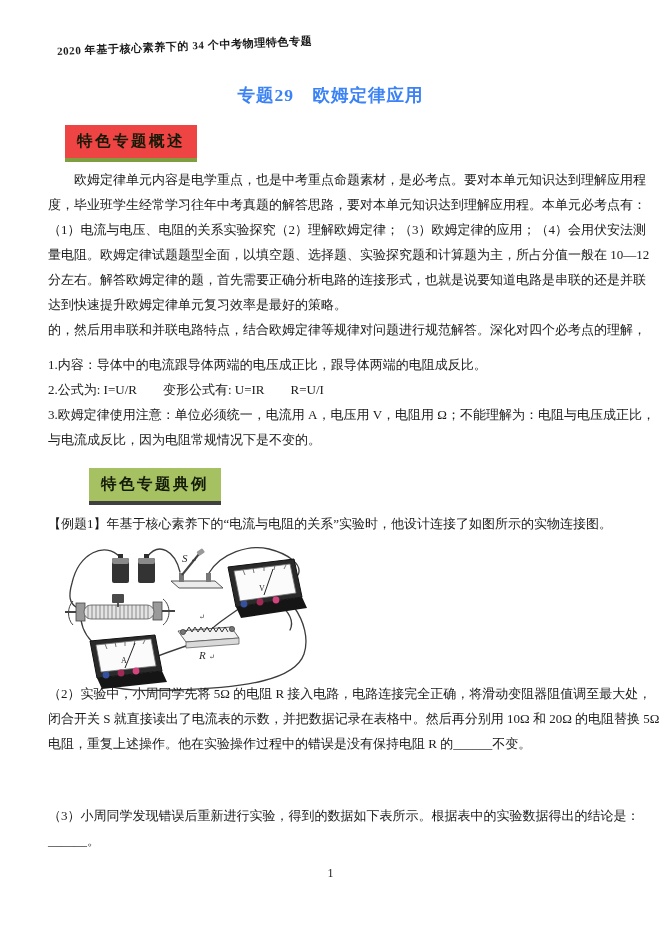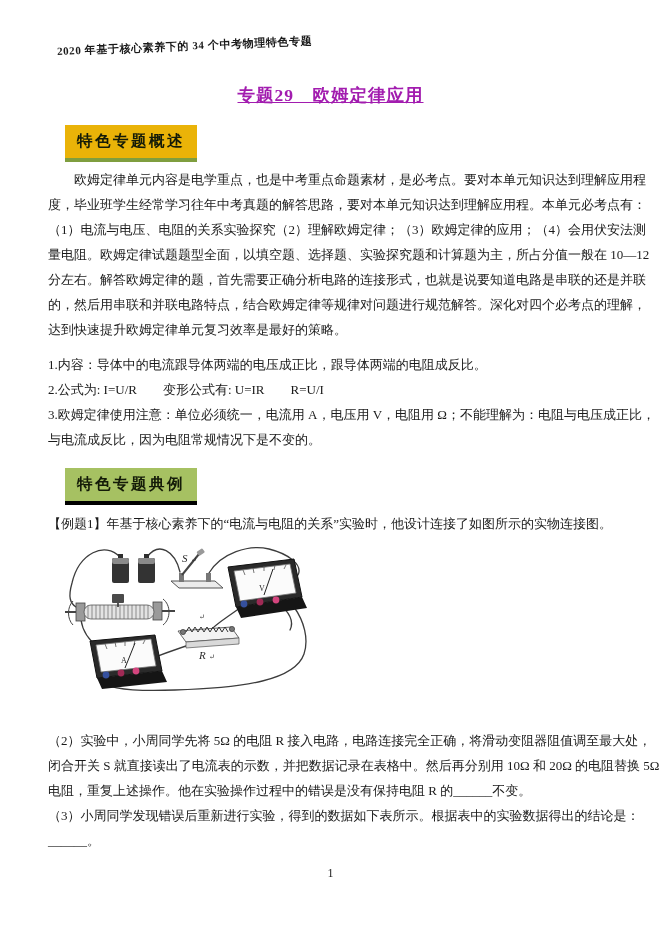--- a/index.html
+++ b/index.html
@@ -14,56 +14,56 @@
          font-weight:bold;font-size:15.5px;letter-spacing:2.5px;color:#141b08;}
   .badge-overview{top:125px;}
   .badge-typical{top:468px;}
   .textblock{position:absolute;left:48px;width:567px;font-size:13px;}
   .line{height:25px;line-height:25px;white-space:nowrap;}
   .indent{text-indent:26px;}
   #para1{top:167px;}
   #para2{top:352px;}
   #intro{top:511px;}
   #q1{top:698px;}
-  #q2{top:728px;}
+  #q2{top:681px;}
   #q3{top:803px;}
   .pageno{position:absolute;left:0;right:0;top:866px;text-align:center;font-size:12px;}
   .figure{position:absolute;left:63px;top:545px;width:258px;height:150px;}
   .figure svg{display:block;}
   .figure text{font-family:"Liberation Serif","DejaVu Serif",serif;fill:#2b2b2b;}
 </style>
 </head>
 <body>
 
 <div class="page">
 
   <div class="wm">2020 年基于核心素养下的 34 个中考物理特色专题</div>
 
-  <div class="title" style="color:#a21caf;text-decoration:underline;">专题29　欧姆定律应用</div>
+  <div class="title" style="color:#3b82f6;">专题29　欧姆定律应用</div>
 
-  <div class="badge badge-overview" style="background:#eab308;border-bottom:4px solid #7f9e3f;">特色专题概述</div>
+  <div class="badge badge-overview" style="background:#ef4444;border-bottom:4px solid #7f9e3f;">特色专题概述</div>
 
   <div id="para1" class="textblock">
     <div class="line indent">欧姆定律单元内容是电学重点，也是中考重点命题素材，是必考点。要对本单元知识达到理解应用程</div>
     <div class="line">度，毕业班学生经常学习往年中考真题的解答思路，要对本单元知识达到理解应用程。本单元必考点有：</div>
     <div class="line">（1）电流与电压、电阻的关系实验探究（2）理解欧姆定律；（3）欧姆定律的应用；（4）会用伏安法测</div>
     <div class="line">量电阻。欧姆定律试题题型全面，以填空题、选择题、实验探究题和计算题为主，所占分值一般在 10—12</div>
     <div class="line">分左右。解答欧姆定律的题，首先需要正确分析电路的连接形式，也就是说要知道电路是串联的还是并联</div>
+    <div class="line">达到快速提升欧姆定律单元复习效率是最好的策略。</div>
     <div class="line">的，然后用串联和并联电路特点，结合欧姆定律等规律对问题进行规范解答。深化对四个必考点的理解，</div>
-    <div class="line">达到快速提升欧姆定律单元复习效率是最好的策略。</div>
   </div>
 
   <div id="para2" class="textblock">
     <div class="line">1.内容：导体中的电流跟导体两端的电压成正比，跟导体两端的电阻成反比。</div>
     <div class="line">2.公式为: I=U/R　　变形公式有: U=IR　　R=U/I</div>
     <div class="line">3.欧姆定律使用注意：单位必须统一，电流用 A，电压用 V，电阻用 Ω；不能理解为：电阻与电压成正比，</div>
     <div class="line">与电流成反比，因为电阻常规情况下是不变的。</div>
   </div>
 
-  <div class="badge badge-typical" style="background:#a6c162;border-bottom:4px solid #000000;">特色专题典例</div>
+  <div class="badge badge-typical" style="background:#a6c162;border-bottom:4px solid #404040;margin-left:24px;">特色专题典例</div>
 
   <div id="intro" class="textblock">
     <div class="line">【例题1】年基于核心素养下的“电流与电阻的关系”实验时，他设计连接了如图所示的实物连接图。</div>
   </div>
 
   <div class="figure">
     <svg width="258" height="150" viewBox="0 0 258 150">
       <g stroke="#3c3c3c" fill="none" stroke-width="1.3" stroke-linecap="round">
 
         <path d="M57,12 C42,-4 16,8 9,38 C5,52 7,58 13,62"></path>

